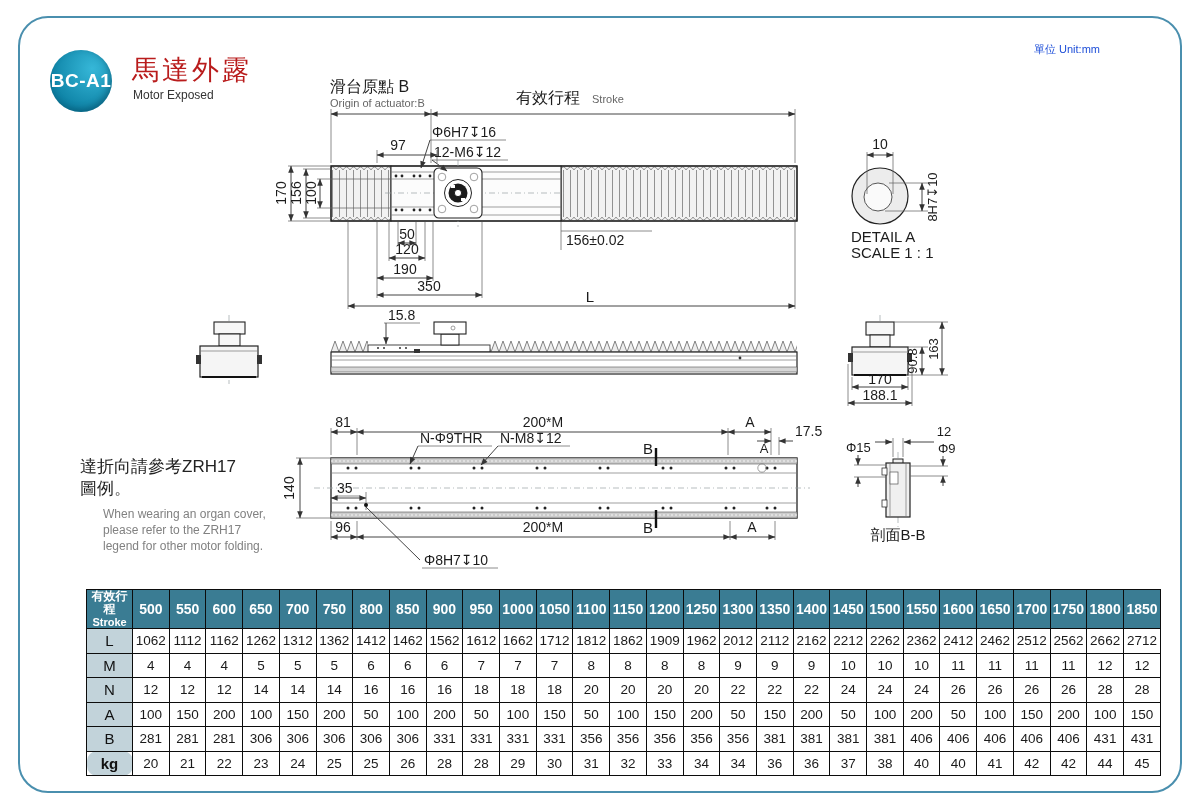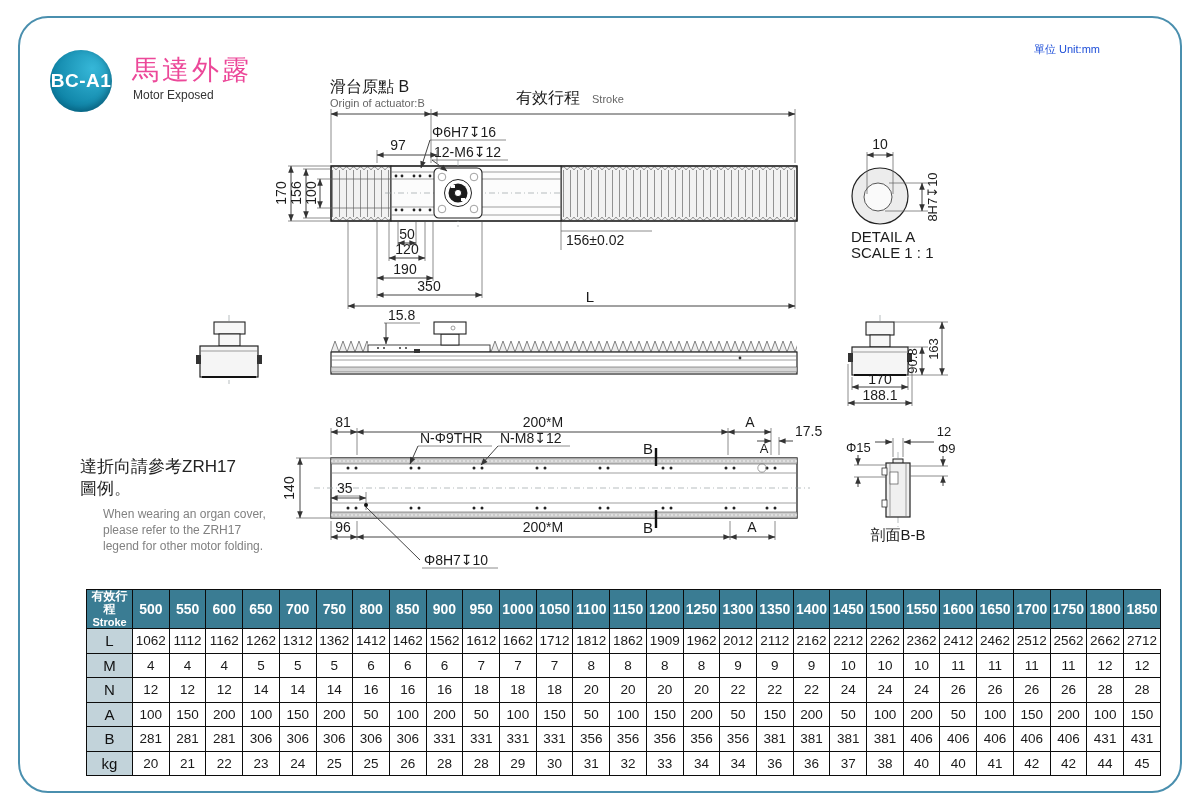--- a/index.html
+++ b/index.html
@@ -6,21 +6,21 @@
   #canvas{position:relative;width:1200px;height:809px;background:#fff;overflow:hidden;
           font-family:"Liberation Sans", sans-serif;color:#1a1a1a;}
   #frame{position:absolute;left:18px;top:16px;right:18px;bottom:16px;
          border:2px solid #4a8fae;border-radius:30px;pointer-events:none;}
   
   #badge{position:absolute;left:50px;top:50px;width:62px;height:62px;border-radius:50%;
          background:radial-gradient(circle at 68% 30%, #36b7d8, #0d82a5 72%);
          display:flex;align-items:center;justify-content:center;
          color:#fff;font-weight:bold;font-size:19px;letter-spacing:.5px;
          box-shadow:inset -2px -3px 6px rgba(0,40,60,.35);}
-  #title-zh{position:absolute;left:132px;top:52px;font-size:27px;letter-spacing:3px;color:#ec4899;}
+  #title-zh{position:absolute;left:132px;top:52px;font-size:27px;letter-spacing:3px;color:#b91c1c;}
   #title-en{position:absolute;left:133px;top:88px;font-size:12px;color:#333;}
   #unit{position:absolute;right:100px;top:42px;font-size:11px;color:#1d4ed8;}
   
   #note{position:absolute;left:80px;top:456px;width:200px;}
   #note .zh{font-size:17px;line-height:22px;color:#222;}
   #note .en{font-size:12px;line-height:16px;color:#818181;margin-top:6px;margin-left:23px;}
   
   #draw{position:absolute;left:0;top:0;}
   svg text{font-family:"Liberation Sans", sans-serif;fill:#1c1c1c;}
   .t11{font-size:11px;fill:#666;}
@@ -35,21 +35,21 @@
   .cl{stroke:#9aa0a3;stroke-width:.7;stroke-dasharray:6 3 1 3;}
   
   #tblwrap{position:absolute;left:86px;top:589px;width:1075px;}
   table{border-collapse:collapse;table-layout:fixed;width:1075px;}
   th,td{border:1px solid #0c0c0c;text-align:center;vertical-align:middle;padding:0;}
   thead th{background:#3a7c93;color:#fff;font-weight:bold;font-size:14px;height:27px;}
   th.corner{background:#3a7c93;padding:0;}
   .cz{display:block;font-size:12px;font-weight:bold;color:#fff;line-height:13px;}
   .ce{display:block;font-size:11px;font-weight:bold;color:#fff;line-height:12px;}
   tbody th.rl{background:#c2d3da;color:#111;font-weight:normal;font-size:15px;height:23.5px;}
-  tbody tr.bold th.rl{font-weight:normal;}
+  tbody tr.bold th.rl{font-weight:bold;border-radius:10px;}
   tbody td{background:#fff;font-size:13.5px;height:23.5px;}
 </style>
 </head>
 <body>
 
 <div id="canvas">
   <div id="frame"></div>
 
   <div id="badge">BC-A1</div>
   <div id="title-zh">馬達外露</div>

